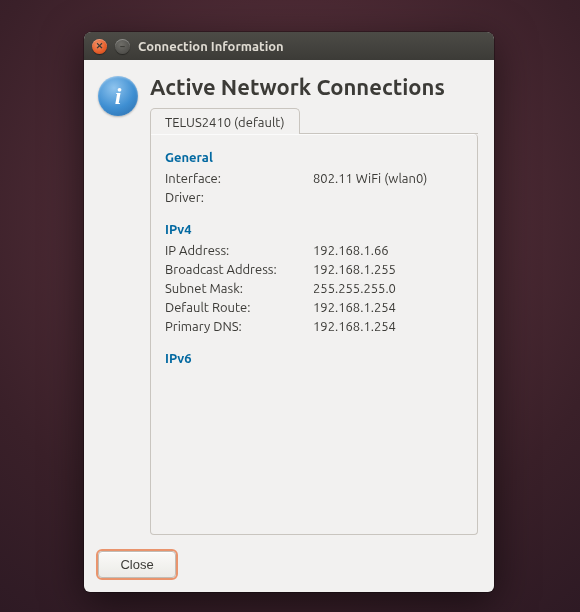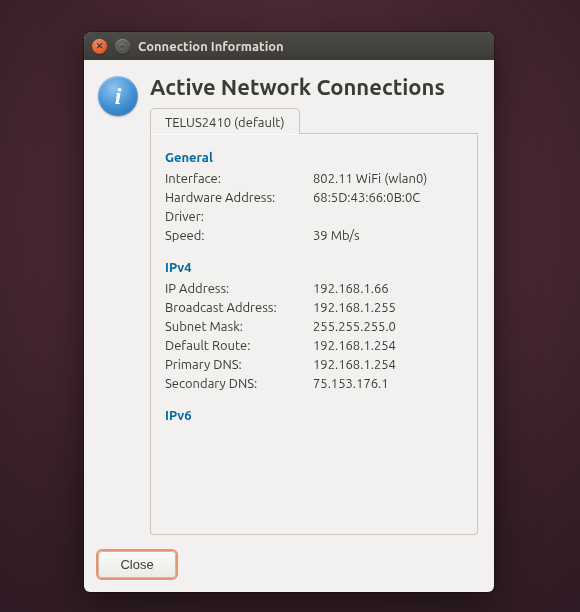--- a/index.html
+++ b/index.html
@@ -156,30 +156,22 @@
 
       <div class="pane">
         <div class="section-title">General</div>
         <table class="kv">
           <tbody>
               <tr>
                 <td class="key">Interface:</td>
                 <td>802.11 WiFi (wlan0)</td>
               </tr>
           <tr>
-                <td class="key">Hardware Address:</td>
-                <td>68:5D:43:66:0B:0C</td>
-              </tr>
-          <tr>
                 <td class="key">Driver:</td>
                 <td></td>
-              </tr>
-          <tr>
-                <td class="key">Speed:</td>
-                <td>39 Mb/s</td>
               </tr>
         </tbody>
           </table>
 
         <div style="height:10px"></div>
         <div class="section-title">IPv4</div>
         <table class="kv">
           <tbody>
               <tr>
                 <td class="key">IP Address:</td>
@@ -194,24 +186,20 @@
                 <td>255.255.255.0</td>
               </tr>
           <tr>
                 <td class="key">Default Route:</td>
                 <td>192.168.1.254</td>
               </tr>
           <tr>
                 <td class="key">Primary DNS:</td>
                 <td>192.168.1.254</td>
               </tr>
-          <tr>
-                <td class="key">Secondary DNS:</td>
-                <td>75.153.176.1</td>
-              </tr>
         </tbody>
           </table>
 
         <div style="height:10px"></div>
         <div class="section-title">IPv6</div>
       </div>
     </div>
   </div>
 
   <div class="footer">

